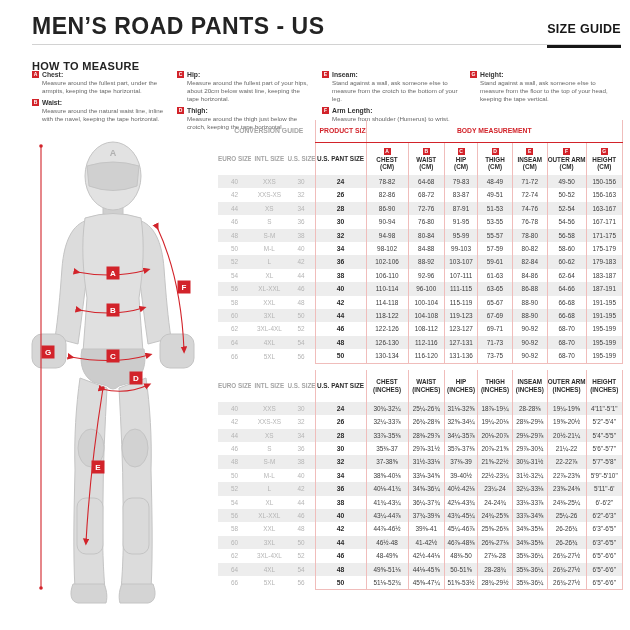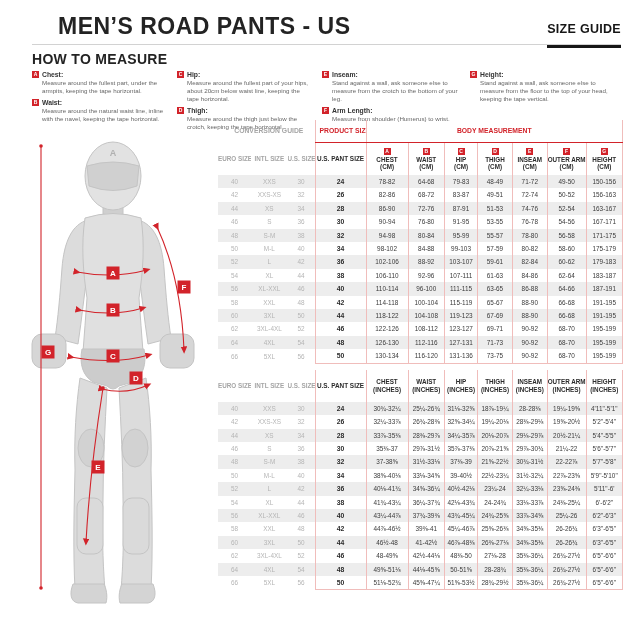--- a/index.html
+++ b/index.html
@@ -1,24 +1,24 @@
 <!DOCTYPE html>
 <html><head>
 <meta charset="utf-8">
 <style>
   html,body{margin:0;padding:0;background:#fff;}
   .page{position:relative;width:630px;height:630px;background:#fff;overflow:hidden;
         font-family:"Liberation Sans","DejaVu Sans",sans-serif;color:#333;}
   
-  .title{position:absolute;left:32px;top:13px;font-size:23px;font-weight:bold;color:#232323;letter-spacing:.5px;margin-left:26px;}
+  .title{position:absolute;left:32px;top:13px;font-size:23px;font-weight:bold;color:#232323;letter-spacing:.5px;}
   .size-guide{position:absolute;top:22px;right:9px;font-size:12.5px;font-weight:bold;color:#161616;
               padding-bottom:9px;border-bottom:3px solid #161616;letter-spacing:.3px;}
   .rule{position:absolute;top:44px;left:32px;right:9px;border-top:1px solid #d2d2d2;}
   
-  .htm-heading{position:absolute;left:32px;top:51px;font-size:14px;font-weight:bold;color:#232323;letter-spacing:.3px;}
+  .htm-heading{position:absolute;left:32px;top:60px;font-size:11px;font-weight:bold;color:#232323;letter-spacing:.3px;}
   .htm-grid{position:absolute;left:32px;top:71px;width:592px;display:grid;grid-template-columns:145px 145px 148px 154px;column-gap:0;}
   .htm-item{margin-bottom:4px;padding-right:10px;}
   .htm-label-row{display:flex;align-items:center;margin-bottom:1px;}
   .letter-box{display:inline-block;width:7px;height:7px;background:#d2232a;color:#fff;font-size:5px;font-weight:bold;
               text-align:center;line-height:7.5px;flex:0 0 auto;}
   .htm-label{font-size:6.8px;font-weight:bold;color:#333;margin-left:3px;}
   .htm-text{font-size:6.2px;color:#666;line-height:1.3;margin-left:10px;}
   
   .figure{position:absolute;left:16px;top:126px;width:198px;height:488px;}
   

